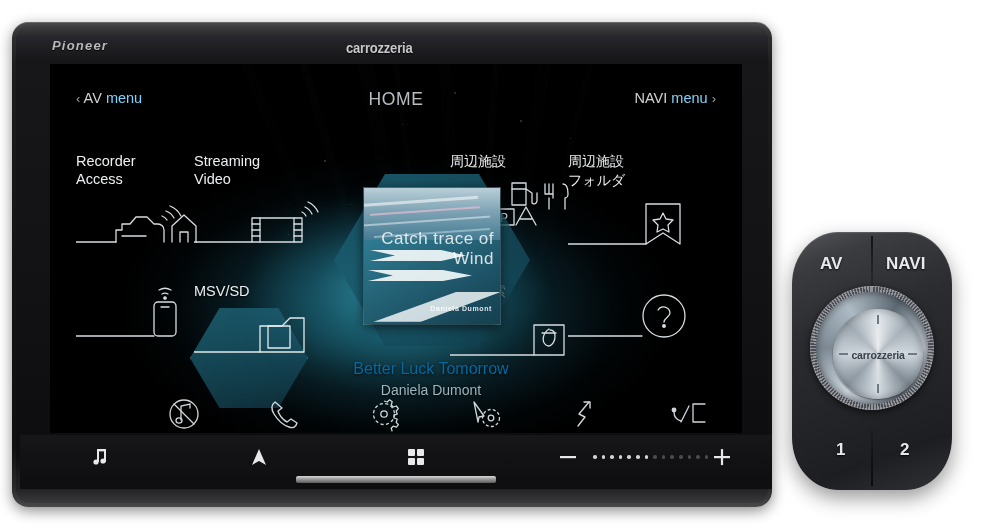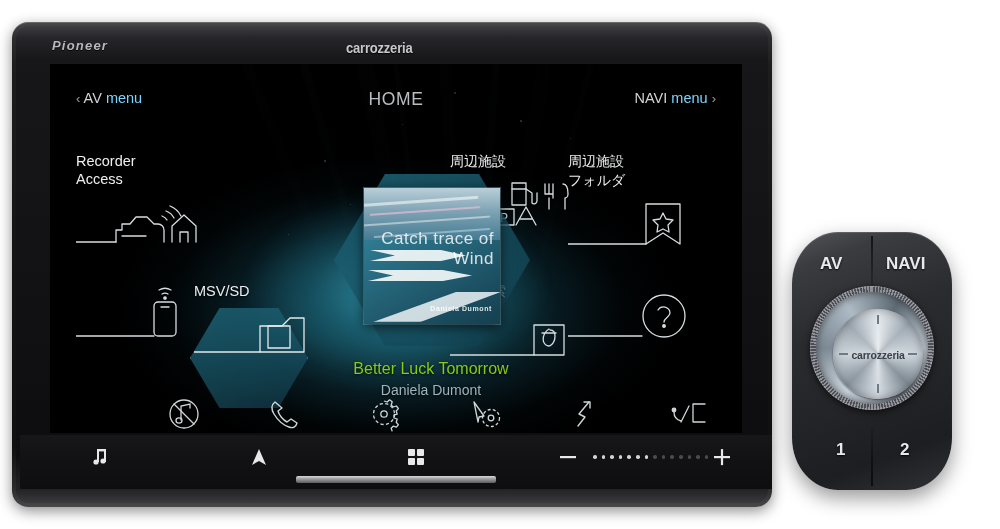--- a/index.html
+++ b/index.html
@@ -122,21 +122,21 @@
     position:absolute;right:6px;top:30%;text-align:right;
     font-size:17px;line-height:20px;color:rgba(255,255,255,.82);
     font-family:"Liberation Sans",sans-serif;letter-spacing:.5px;
   }
   .art-artist{
     position:absolute;right:8px;bottom:12px;font-size:7px;
     color:rgba(255,255,255,.85);letter-spacing:.6px;font-weight:700;
   }
 
   #nowplaying{position:absolute;left:236px;top:296px;width:290px;text-align:center;}
-  #np-title{font-size:16px;color:#84cc16;text-shadow:0 1px 3px rgba(0,0,0,.8);}
+  #np-title{font-size:16px;color:#0369a1;text-shadow:0 1px 3px rgba(0,0,0,.8);}
   #np-artist{font-size:14px;color:#9fb3bb;margin-top:4px;text-shadow:0 1px 3px rgba(0,0,0,.8);}
 
   
   #iconstrip{position:absolute;left:0;right:0;top:330px;height:44px;}
   .sicon{position:absolute;top:0;width:44px;height:40px;}
 
   
   #hardbar{position:absolute;left:4px;top:409px;width:752px;height:54px;
      background:linear-gradient(180deg,#17171a 0%,#121214 40%,#0e0e10 100%);}
   .hkey{position:absolute;top:8px;height:28px;display:flex;align-items:center;justify-content:center;}
@@ -250,20 +250,37 @@
                   <path d="M96 48 v-16 l12 -11 l12 11 v16"></path>
                   <path d="M104 48 v-10 h8 v10"></path>
                   <path d="M86 22 a9 9 0 0 1 5 4"></path>
                   <path d="M90 17 a15 15 0 0 1 8 7"></path>
                   <path d="M94 12 a21 21 0 0 1 11 10"></path>
                 </g>
               </svg>
             </div>
           </div>
 
+          <div class="tile" style="left:144px;top:88px;">
+            <div class="lbl">Streaming
+Video</div>
+            <div class="ico">
+              <svg width="130" height="52" viewBox="0 0 130 52">
+                <g fill="none" stroke="#d7dde0" stroke-width="1.3" stroke-linejoin="round" stroke-linecap="round">
+                  <path d="M0 48 H58"></path>
+                  <rect x="58" y="24" width="50" height="24"></rect>
+                  <path d="M66 24 V48 M100 24 V48"></path>
+                  <path d="M58 30 h8 M58 36 h8 M58 42 h8 M100 30 h8 M100 36 h8 M100 42 h8"></path>
+                  <path d="M108 18 a8 8 0 0 1 4 4"></path>
+                  <path d="M111 13 a14 14 0 0 1 7 7"></path>
+                  <path d="M114 8 a20 20 0 0 1 10 10"></path>
+                </g>
+              </svg>
+            </div>
+          </div>
 
           <div class="tile" style="left:400px;top:88px;text-decoration:underline;">
             <div class="lbl jp">周辺施設</div>
             <div class="ico">
               <svg width="130" height="58" viewBox="0 0 130 58">
                 <g fill="none" stroke="#d7dde0" stroke-width="1.3" stroke-linejoin="round" stroke-linecap="round">
                   <path d="M0 54 H44"></path>
                   <rect x="44" y="38" width="20" height="16"></rect>
                   <text x="54" y="51" font-size="12" fill="#d7dde0" stroke="none" text-anchor="middle" font-family="Liberation Sans, sans-serif">P</text>
                   <path d="M66 54 l10 -18 l10 18"></path>

